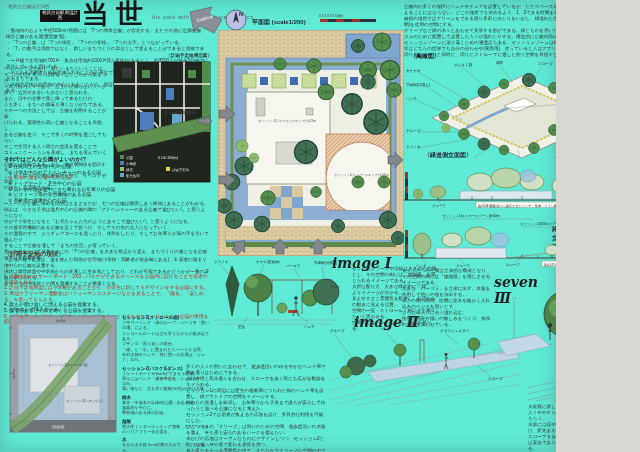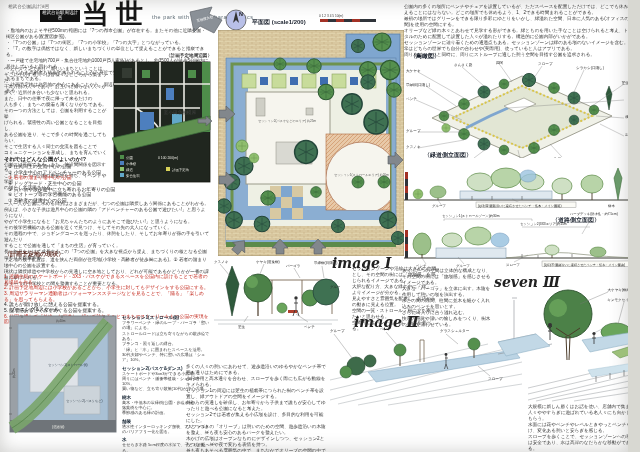--- a/index.html
+++ b/index.html
@@ -1,16 +1,16 @@
 <!DOCTYPE html>
 <html><head>
 <meta charset="utf-8">
 <style>
   html,body{margin:0;padding:0;background:#d8d8d2;}
-  #board{position:relative;width:628px;height:452px;background:#ffffff;overflow:hidden;
+  #board{position:relative;width:556px;height:452px;background:#5eead4;overflow:hidden;
          font-family:"Liberation Sans","DejaVu Sans",sans-serif;color:#222;
          box-shadow:inset 0 0 18px rgba(60,60,50,.25);}
   .abs{position:absolute;}
   .tiny2{font-size:4.6px;line-height:1.3;color:#333;white-space:pre-line;overflow:hidden;}
   .cap{font-size:6px;font-weight:bold;color:#1d2430;}
   .serifcap{font-family:"DejaVu Serif",serif;font-weight:bold;font-style:italic;font-size:14px;color:#222;}
   .red{color:#c22418;}
   .listline{font-size:4.8px;line-height:1.18;}
   .qline{font-size:5.4px;font-weight:bold;}
   .stamp{background:#111;color:#fff;font-size:4.5px;line-height:1.1;padding:1px 2px;text-align:center;}

